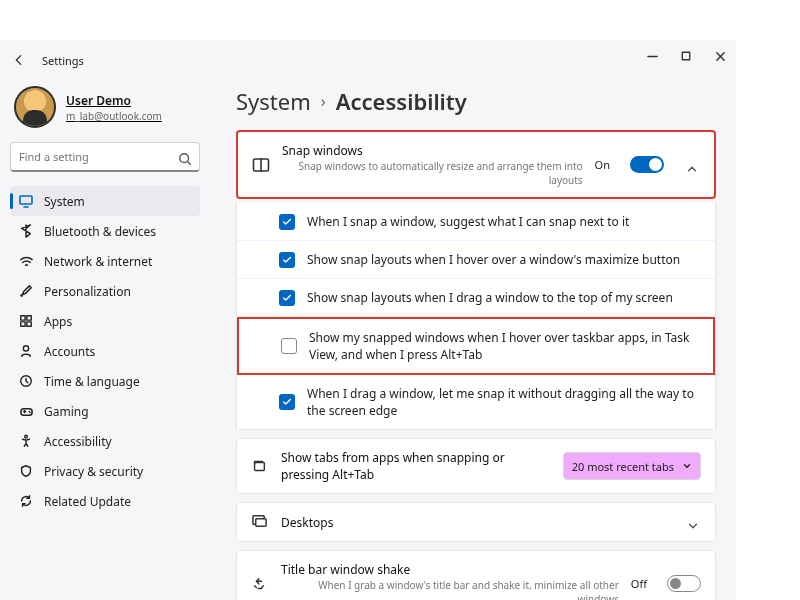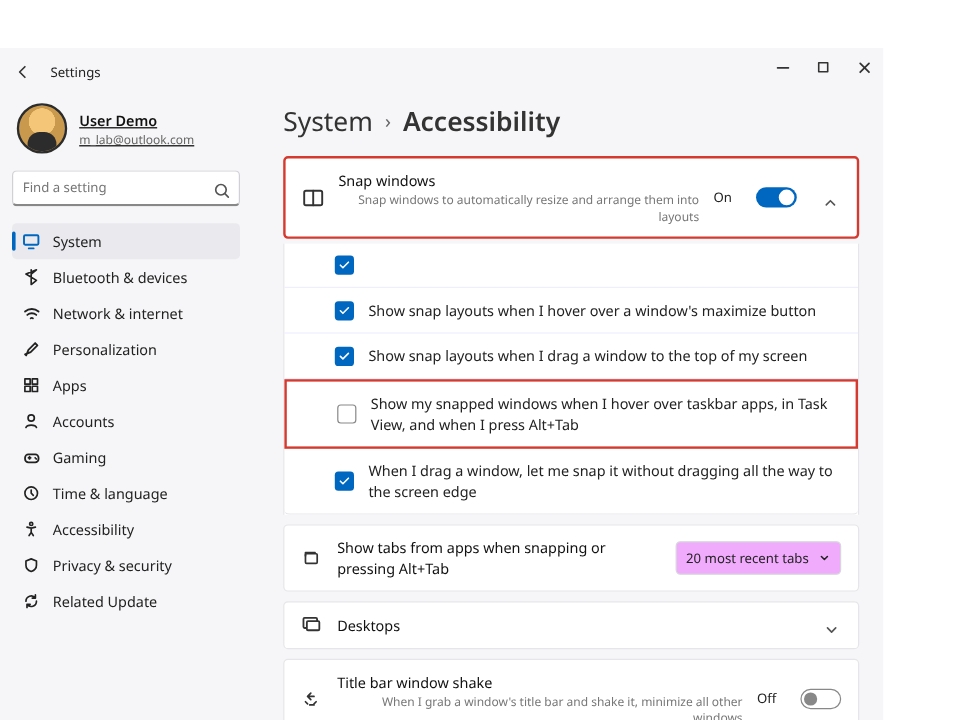--- a/index.html
+++ b/index.html
@@ -174,35 +174,35 @@
           <span class="nav-icon">
               <svg viewBox="0 0 16 16" width="14" height="14" stroke="#3a9">
                 <circle cx="8" cy="5" r="3"></circle>
                 <path d="M3 14c1-3 9-3 10 0"></path>
               </svg>
             </span>
           <span>Accounts</span>
         </div>
         <div class="nav-item">
           <span class="nav-icon">
+              <svg viewBox="0 0 16 16" width="14" height="14" stroke="#2a8">
+                <circle cx="8" cy="8" r="6"></circle>
+                <path d="M8 5v3l2 2"></path>
+              </svg>
+            </span>
+          <span>Time &amp; language</span>
+        </div>
+        <div class="nav-item">
+          <span class="nav-icon">
               <svg viewBox="0 0 16 16" width="15" height="15" stroke="#666">
                 <rect x="2" y="5" width="12" height="7" rx="3"></rect>
                 <path d="M5 8h2M6 7v2M11 8h.01M12 9h.01"></path>
               </svg>
             </span>
           <span>Gaming</span>
-        </div>
-        <div class="nav-item">
-          <span class="nav-icon">
-              <svg viewBox="0 0 16 16" width="14" height="14" stroke="#2a8">
-                <circle cx="8" cy="8" r="6"></circle>
-                <path d="M8 5v3l2 2"></path>
-              </svg>
-            </span>
-          <span>Time &amp; language</span>
         </div>
         <div class="nav-item">
           <span class="nav-icon">
               <svg viewBox="0 0 16 16" width="14" height="14" stroke="#06c">
                 <circle cx="8" cy="3" r="1.5"></circle>
                 <path d="M4 6l4 1 4-1M8 7v4M6 14l2-3 2 3"></path>
               </svg>
             </span>
           <span>Accessibility</span>
         </div>
@@ -251,20 +251,21 @@
         </div>
       </div>
 
       <div class="sublist">
         <div class="subitem">
           <div class="checkbox checked">
               <svg viewBox="0 0 12 12" width="10" height="10">
                 <path d="M2 6l2.5 2.5L10 3"></path>
               </svg>
             </div>
+          <span>When I snap a window, suggest what I can snap next to it</span>
         </div>
         <div class="subitem">
           <div class="checkbox checked">
               <svg viewBox="0 0 12 12" width="10" height="10">
                 <path d="M2 6l2.5 2.5L10 3"></path>
               </svg>
             </div>
           <span>Show snap layouts when I hover over a window's maximize button</span>
         </div>
         <div class="subitem">

